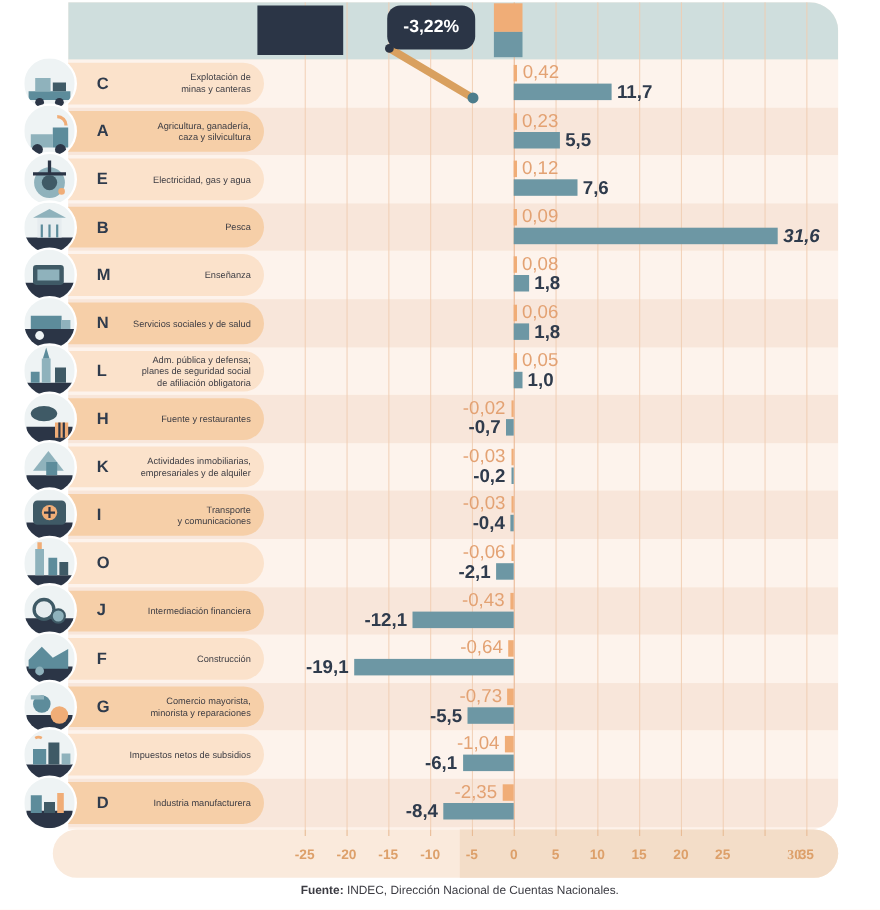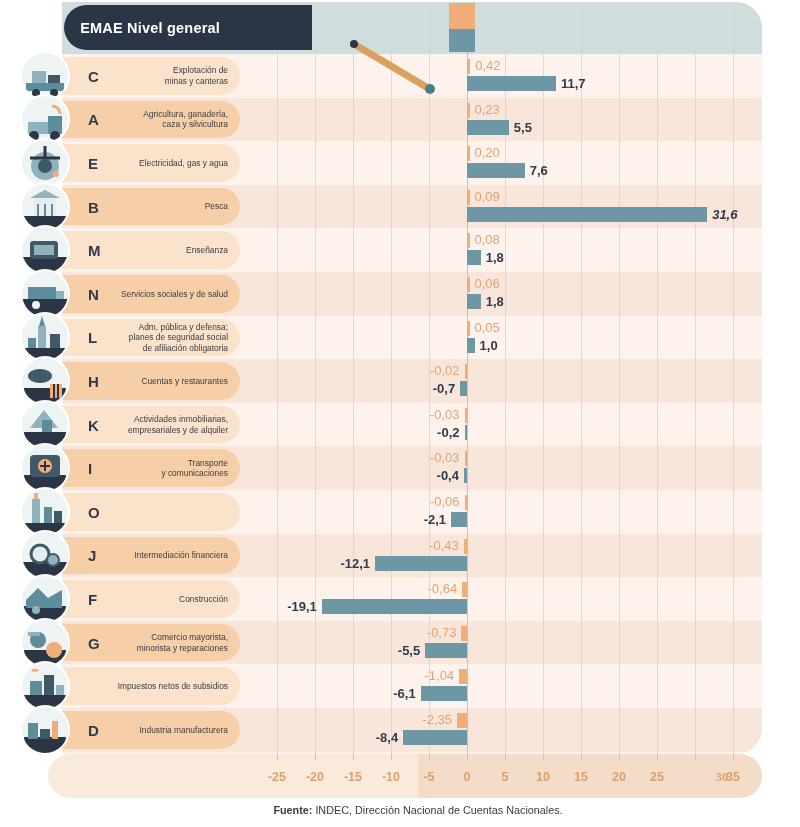--- a/index.html
+++ b/index.html
@@ -43,21 +43,21 @@
   }
   .gridline.zero{background:#eab894;width:1px;opacity:1;}
 
   
   .bars{position:absolute;inset:0;}
   .bar{position:absolute;height:15px;}
   .bar.inc{background:#f0ad77;}
   .bar.var{background:#6d97a4;}
   .vlabel{
     position:absolute;
-    font-size:13px;
+    font-size:17px;
     line-height:15px;
     white-space:nowrap;
     text-align:center;
   }
   .vlabel.inc{color:#e3a273;font-weight:400;}
   .vlabel.var{color:#2f3b4c;font-weight:bold;}
 
   
   .side{position:absolute;left:0;top:0;width:300px;}
   .cat-row{
@@ -203,21 +203,21 @@
     <div class="bars" id="bars">
         <div class="bar inc" style="left: 405px; top: 57px; width: 3.192px;"></div>
         <div class="vlabel inc" style="top: 56px; left: 413.192px;">0,42</div>
         <div class="bar var" style="left: 405px; top: 74px; width: 88.92px;"></div>
         <div class="vlabel var" style="top: 74px; left: 498.92px;">11,7</div>
         <div class="bar inc" style="left: 405px; top: 100.6px; width: 2.5px;"></div>
         <div class="vlabel inc" style="top: 99.6px; left: 412.5px;">0,23</div>
         <div class="bar var" style="left: 405px; top: 117.6px; width: 41.8px;"></div>
         <div class="vlabel var" style="top: 117.6px; left: 451.8px;">5,5</div>
         <div class="bar inc" style="left: 405px; top: 144.2px; width: 2.5px;"></div>
-        <div class="vlabel inc" style="top: 143.2px; left: 412.5px;">0,20</div>
+        <div class="vlabel inc" style="top: 143.2px; left: 412.5px;">0,12</div>
         <div class="bar var" style="left: 405px; top: 161.2px; width: 57.76px;"></div>
         <div class="vlabel var" style="top: 161.2px; left: 467.76px;">7,6</div>
         <div class="bar inc" style="left: 405px; top: 187.8px; width: 2.5px;"></div>
         <div class="vlabel inc" style="top: 186.8px; left: 412.5px;">0,09</div>
         <div class="bar var" style="left: 405px; top: 204.8px; width: 240.16px;"></div>
         <div class="vlabel var" style="top: 204.8px; left: 650.16px; font-style: italic;">31,6</div>
         <div class="bar inc" style="left: 405px; top: 231.4px; width: 2.5px;"></div>
         <div class="vlabel inc" style="top: 230.4px; left: 412.5px;">0,08</div>
         <div class="bar var" style="left: 405px; top: 248.4px; width: 13.68px;"></div>
         <div class="vlabel var" style="top: 248.4px; left: 423.68px;">1,8</div>
@@ -360,21 +360,21 @@
           <rect width="46" height="46" fill="#eef3f4"></rect>
           <path d="M0 34h46v12H0z" fill="#2b3546"></path>
           <path d="M16 12h8v22h-8z" fill="#8fb2bc"></path>
           <path d="M20 2l3 10h-6z" fill="#5d8c9b"></path>
           <path d="M28 20h10v14H28z" fill="#3f5a66"></path>
           <path d="M6 24h8v10H6z" fill="#5d8c9b"></path>
         </svg>
       </div>
       <div class="cat-row dark" style="top: 362.2px; height: 37.6px;">
         <div class="cat-letter">H</div>
-        <div class="cat-text">Cuentas y restaurantes</div>
+        <div class="cat-text">Fuente y restaurantes</div>
       </div>
       <div class="medallion" style="top: 358px;">
         <svg viewBox="0 0 46 46">
           <rect width="46" height="46" fill="#eef3f4"></rect>
           <path d="M2 30a21 21 0 0042 0z" fill="#2b3546"></path>
           <ellipse cx="18" cy="18" rx="12" ry="7" fill="#3f5a66"></ellipse>
           <path d="M28 26h12v14H28z" fill="#f0ad77"></path>
           <path d="M32 26v14M36 26v14" stroke="#2b3546" stroke-width="2"></path>
         </svg>
       </div>
@@ -476,27 +476,27 @@
           <rect width="46" height="46" fill="#eef3f4"></rect>
           <path d="M2 30a21 21 0 0042 0z" fill="#2b3546"></path>
           <path d="M6 16h10v16H6z" fill="#5d8c9b"></path>
           <path d="M18 22h10v10H18z" fill="#3f5a66"></path>
           <path d="M30 14h6v18h-6z" fill="#f0ad77"></path>
         </svg>
       </div>
     </div>
 
   <div class="title-pill-ext"></div>
-  <div class="title-pill">EMAE Nivel general</div>
 
   <svg class="pointer" width="120" height="70">
     <line x1="14" y1="14" x2="88" y2="58" stroke="#d9a05f" stroke-width="7" stroke-linecap="round"></line>
     <circle cx="14" cy="14" r="4" fill="#2b3546"></circle>
     <circle cx="90" cy="59" r="5" fill="#4d7d8c"></circle>
   </svg>
+  <div class="callout">-3,22%</div>
 
   <div class="axis"></div>
   <div class="axis-hi"></div>
   <div id="ticks">
       <div class="tickmark" style="left: 277px;"></div>
       <div class="tick" style="left: 277px;">-25</div>
       <div class="tickmark" style="left: 315px;"></div>
       <div class="tick" style="left: 315px;">-20</div>
       <div class="tickmark" style="left: 353px;"></div>
       <div class="tick" style="left: 353px;">-15</div>

